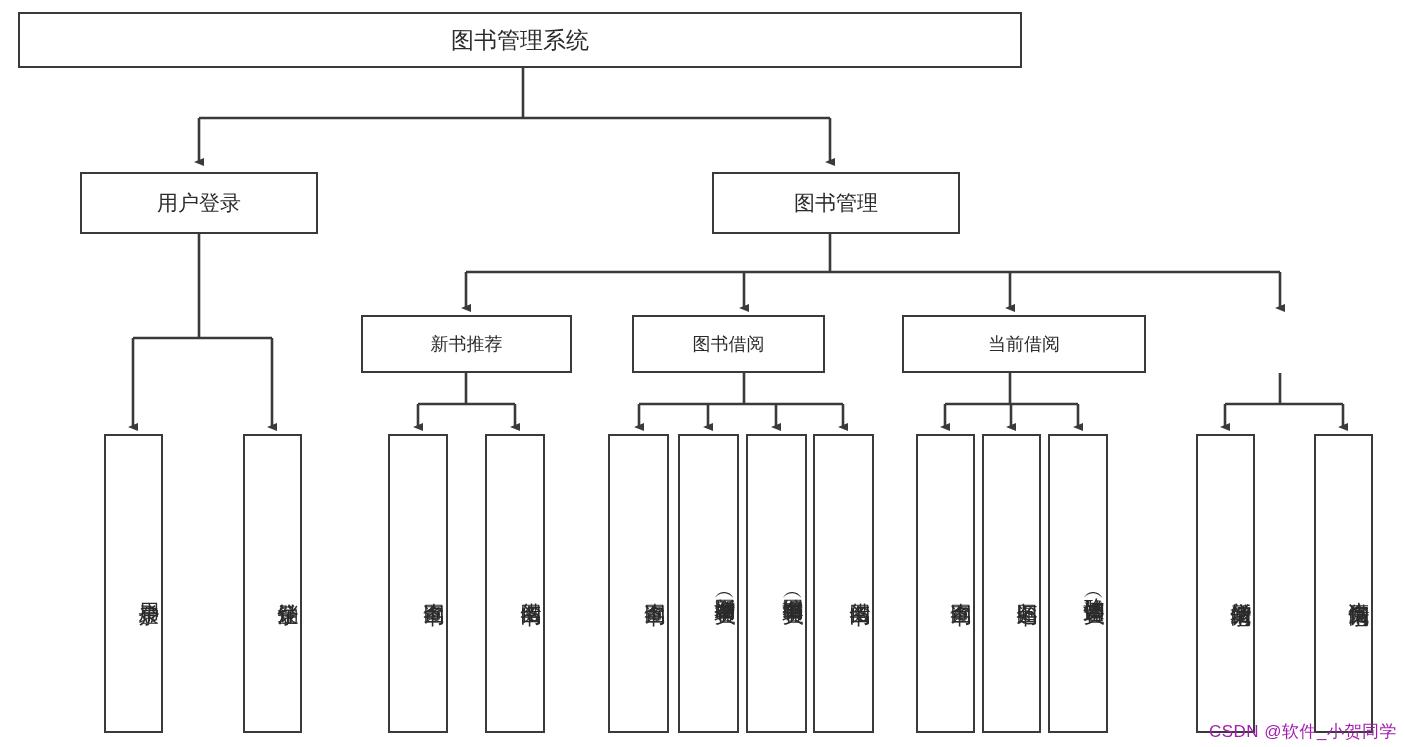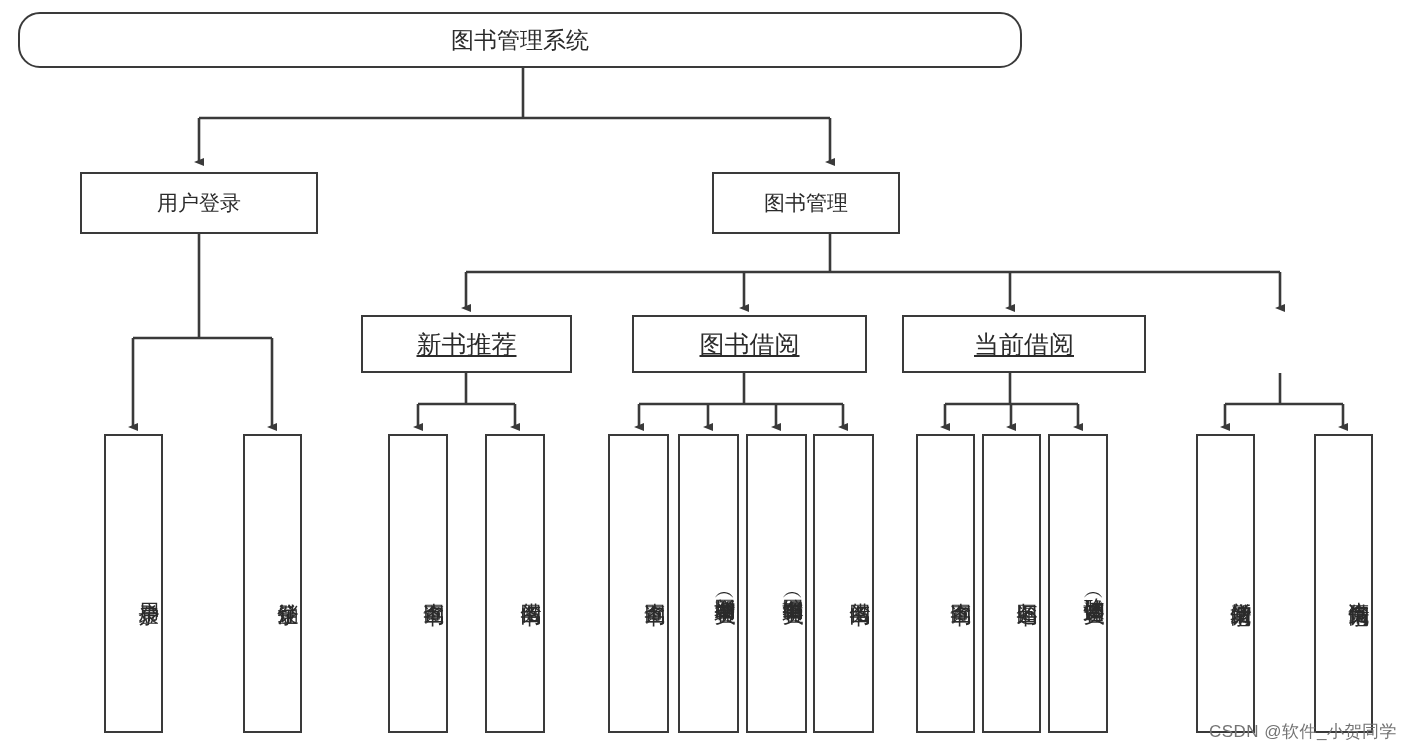--- a/index.html
+++ b/index.html
@@ -35,22 +35,21 @@
     color: #2b2b2b;
     z-index: 2;
   }
   .node.root {
     font-size: 23px;
   }
   .node.lvl1 {
     font-size: 21px;
   }
   .node.lvl2 {
-    font-size: 25px;
-    text-decoration: underline;
+    font-size: 18px;
   }
   .node.leaf {
     font-size: 21px;
     writing-mode: vertical-rl;
     text-orientation: upright;
     align-items: flex-start;
     justify-content: center;
     padding-top: 8px;
     line-height: 1.18;
     letter-spacing: 1px;
@@ -63,21 +62,21 @@
     white-space: nowrap;
   }
   .leaf .label {
     white-space: normal;
   }
   #watermark {
     position: absolute;
     right: 8px;
     bottom: 4px;
     font-size: 17px;
-    color: #737373;
+    color: #a21caf;
     z-index: 3;
     white-space: nowrap;
     letter-spacing: 0.5px;
   }
 </style>
 </head>
 <body>
 
 <div id="canvas">
 
@@ -124,37 +123,37 @@
       <path d="M1011,404 L1011,427" marker-end="url(#arrow)"></path>
       <path d="M1078,404 L1078,427" marker-end="url(#arrow)"></path>
 
       <path d="M1280,373 L1280,404"></path>
       <path d="M1225,404 L1343,404"></path>
       <path d="M1225,404 L1225,427" marker-end="url(#arrow)"></path>
       <path d="M1343,404 L1343,427" marker-end="url(#arrow)"></path>
     </g>
   </svg>
 
-  <div class="node root" style="left:18px; top:12px; width:1004px; height:56px;border-radius:22px;">
+  <div class="node root" style="left:18px; top:12px; width:1004px; height:56px;">
     <span class="label">图书管理系统</span>
   </div>
 
   <div class="node lvl1" style="left:80px; top:172px; width:238px; height:62px;">
     <span class="label">用户登录</span>
   </div>
 
-  <div class="node lvl1" style="left:712px; top:172px; width:188px; height:62px;">
+  <div class="node lvl1" style="left:712px; top:172px; width:248px; height:62px;">
     <span class="label">图书管理</span>
   </div>
 
   <div class="node lvl2" style="left:361px; top:315px; width:211px; height:58px;">
     <span class="label">新书推荐</span>
   </div>
 
-  <div class="node lvl2" style="left:632px; top:315px; width:235px; height:58px;">
+  <div class="node lvl2" style="left:632px; top:315px; width:193px; height:58px;">
     <span class="label">图书借阅</span>
   </div>
 
   <div class="node lvl2" style="left:902px; top:315px; width:244px; height:58px;">
     <span class="label">当前借阅</span>
   </div>
 
 
   <div class="node leaf" style="left:104px; top:434px; width:59px; height:299px;">
     <span class="label">用户登录</span>

